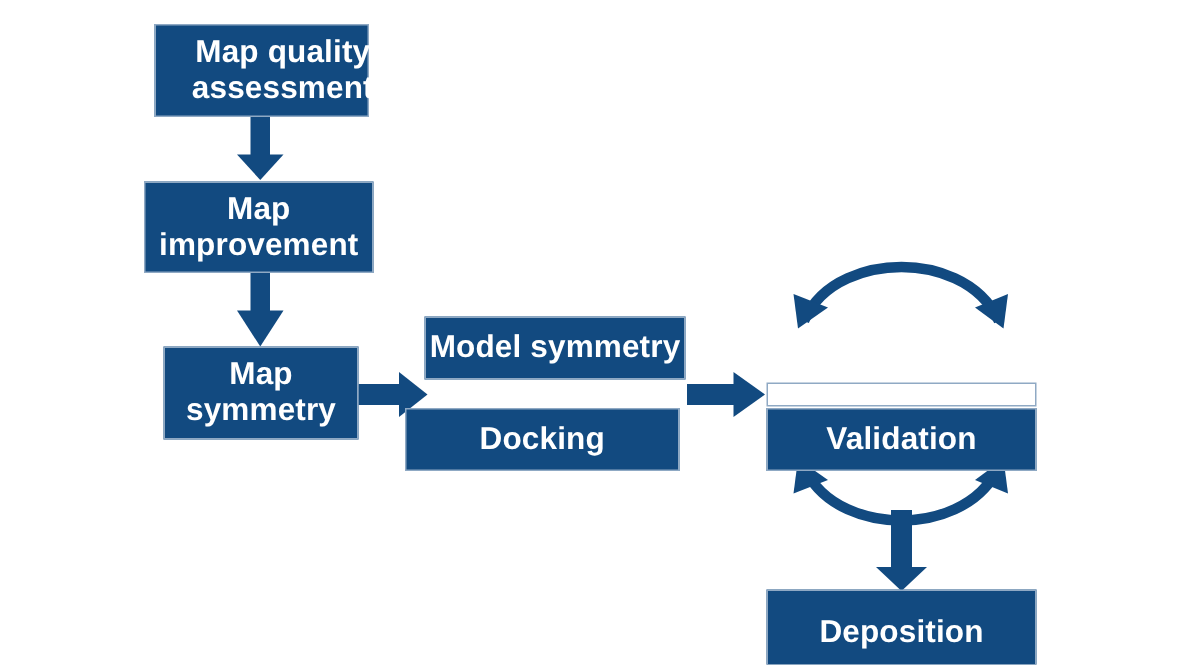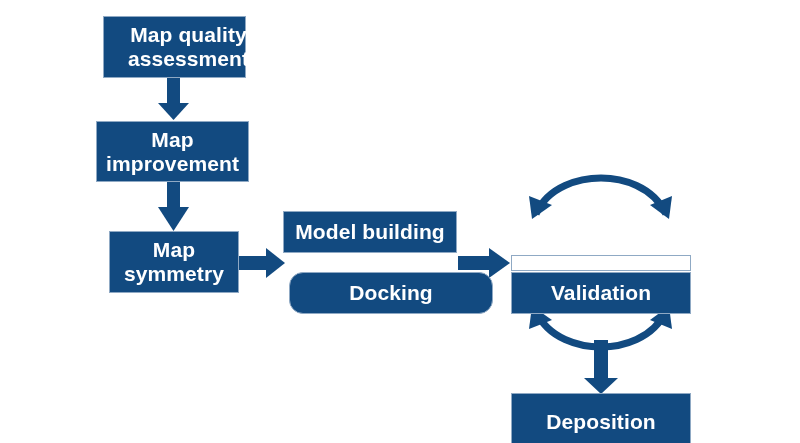--- a/index.html
+++ b/index.html
@@ -52,21 +52,21 @@
   .node-box-plain {
     background: #ffffff;
     border: 1px solid #8FA9C4;
   }
 
   
   #node-map-quality-assessment { left: 103px; top: 16px;  width: 143px; height: 62px; padding-left: 28px; }
   #node-map-improvement        { left: 96px;  top: 121px; width: 153px; height: 61px; }
   #node-map-symmetry           { left: 109px; top: 231px; width: 130px; height: 62px; }
   #node-model-building         { left: 283px; top: 211px; width: 174px; height: 42px; }
-  #node-docking                { left: 289px; top: 272px; width: 204px; height: 42px; border-radius: 14px; }
+  #node-docking                { left: 270px; top: 272px; width: 183px; height: 42px; }
   #node-refinement             { left: 511px; top: 211px; width: 180px; height: 42px; }
   #node-spacer                 { left: 511px; top: 255px; width: 180px; height: 16px; }
   #node-validation             { left: 511px; top: 272px; width: 180px; height: 42px; text-align: right; }
   #node-deposition             { left: 511px; top: 393px; width: 180px; height: 58px; }
 </style>
 </head>
 <body>
 
 <div id="diagram-canvas">
 
@@ -112,21 +112,21 @@
 
   <div class="node-box" id="node-map-quality-assessment">Map quality
 assessment</div>
 
   <div class="node-box" id="node-map-improvement">Map
 improvement</div>
 
   <div class="node-box" id="node-map-symmetry">Map
 symmetry</div>
 
-  <div class="node-box" id="node-model-building">Model building</div>
+  <div class="node-box" id="node-model-building">Model symmetry</div>
 
   <div class="node-box" id="node-docking">Docking</div>
 
 
   <div class="node-box node-box-plain" id="node-spacer"></div>
 
   <div class="node-box" id="node-validation">Validation</div>
 
   <div class="node-box" id="node-deposition">Deposition</div>
 

